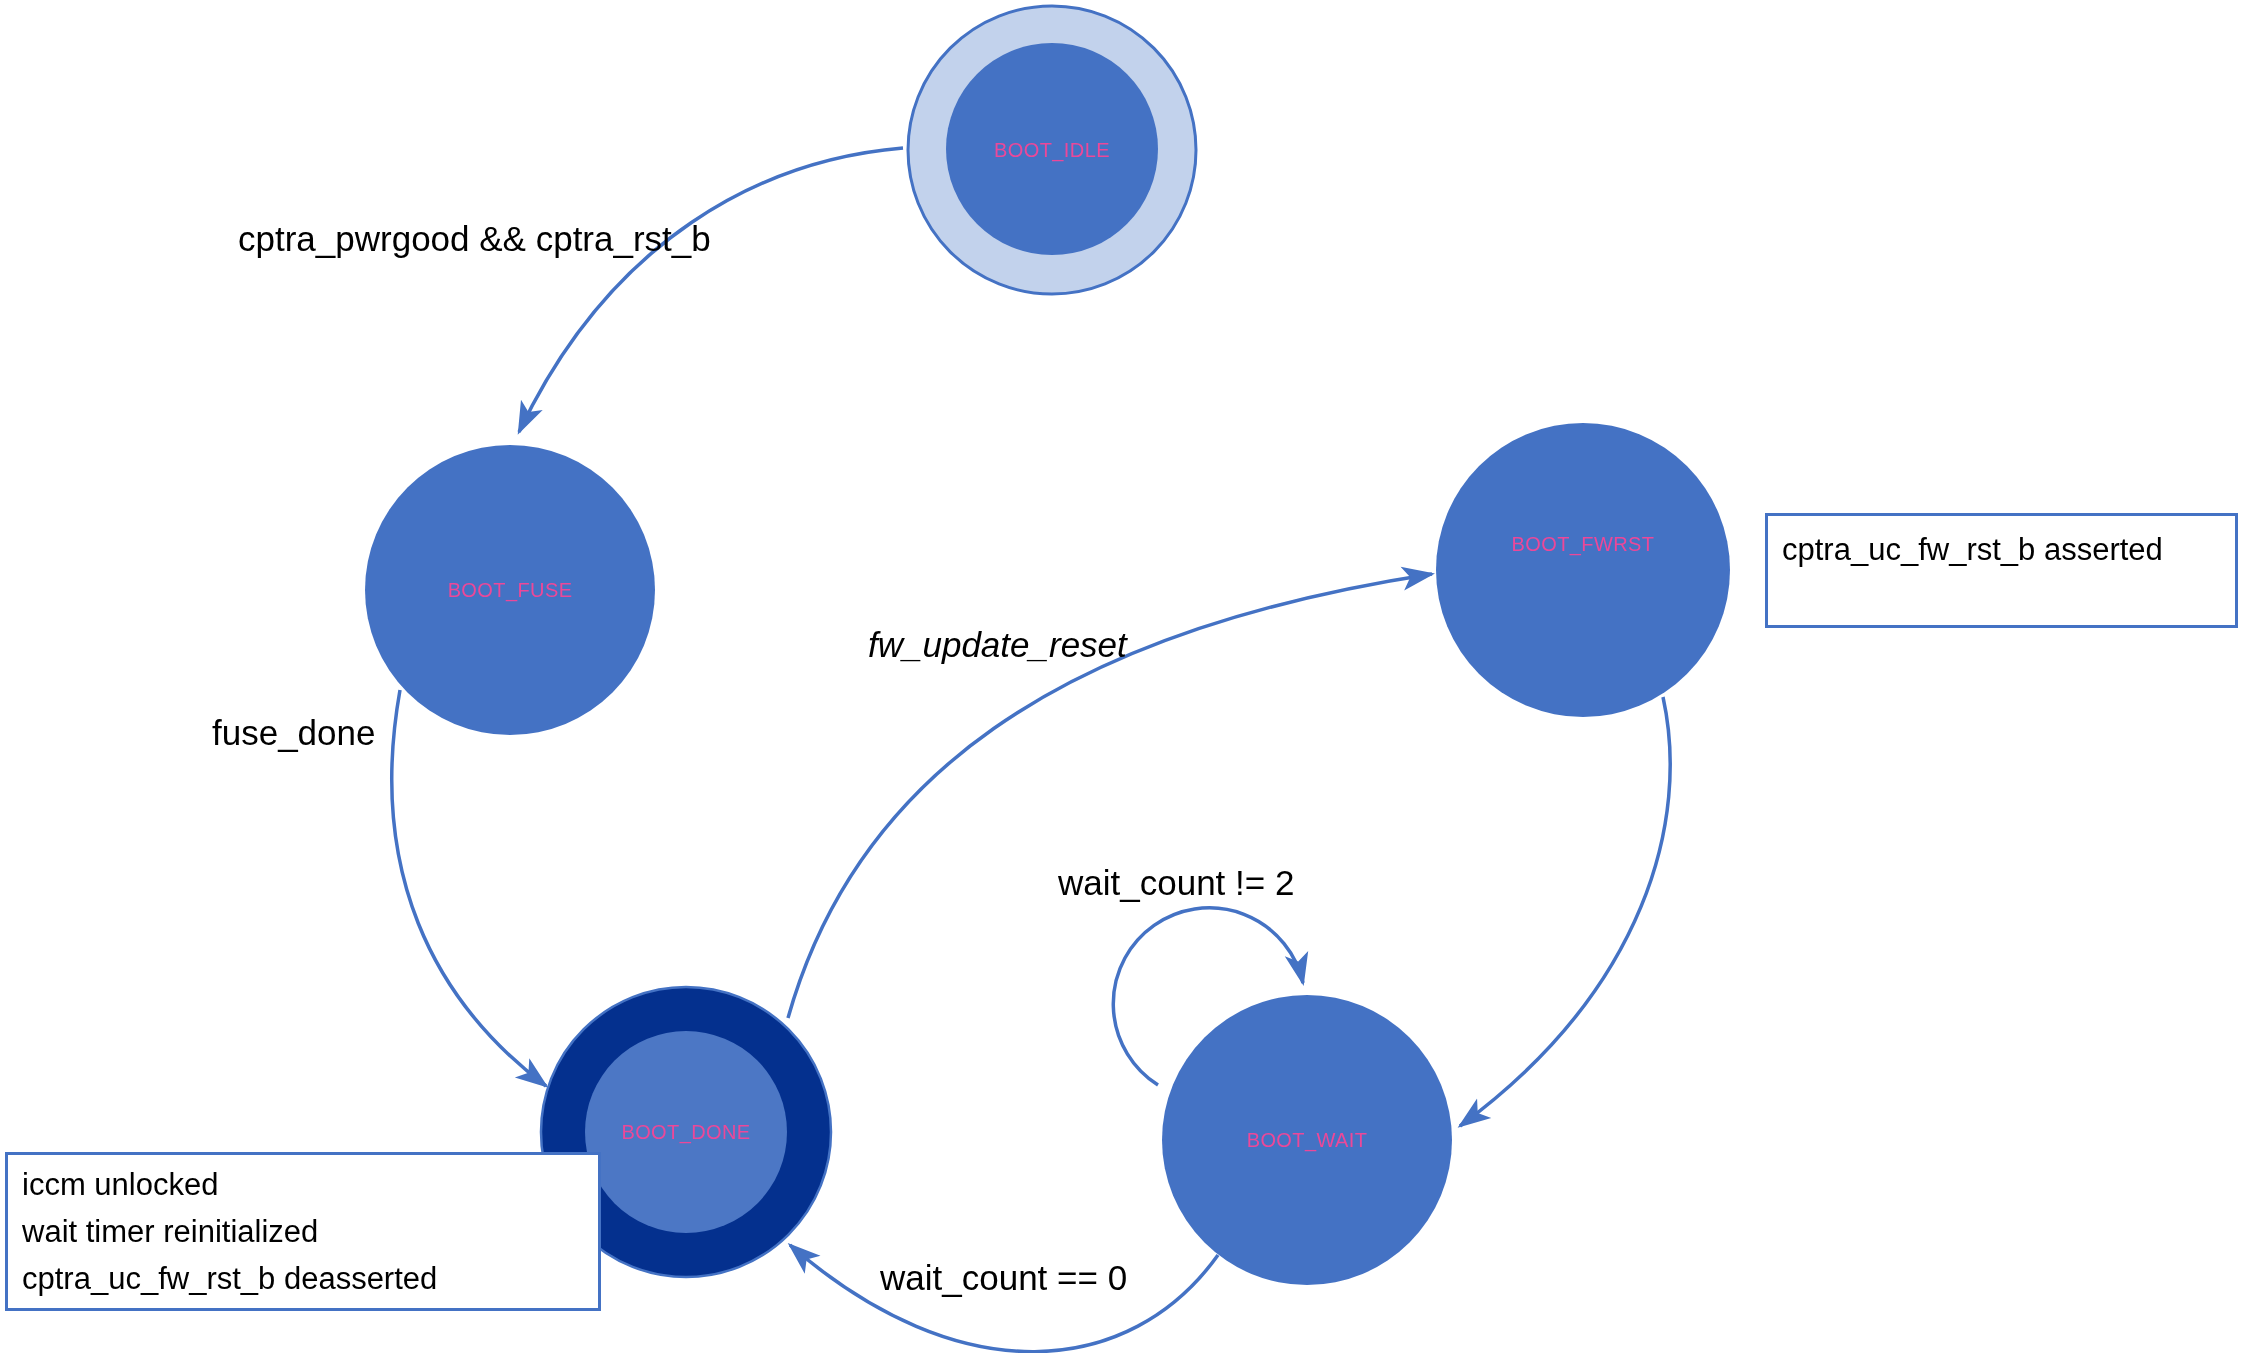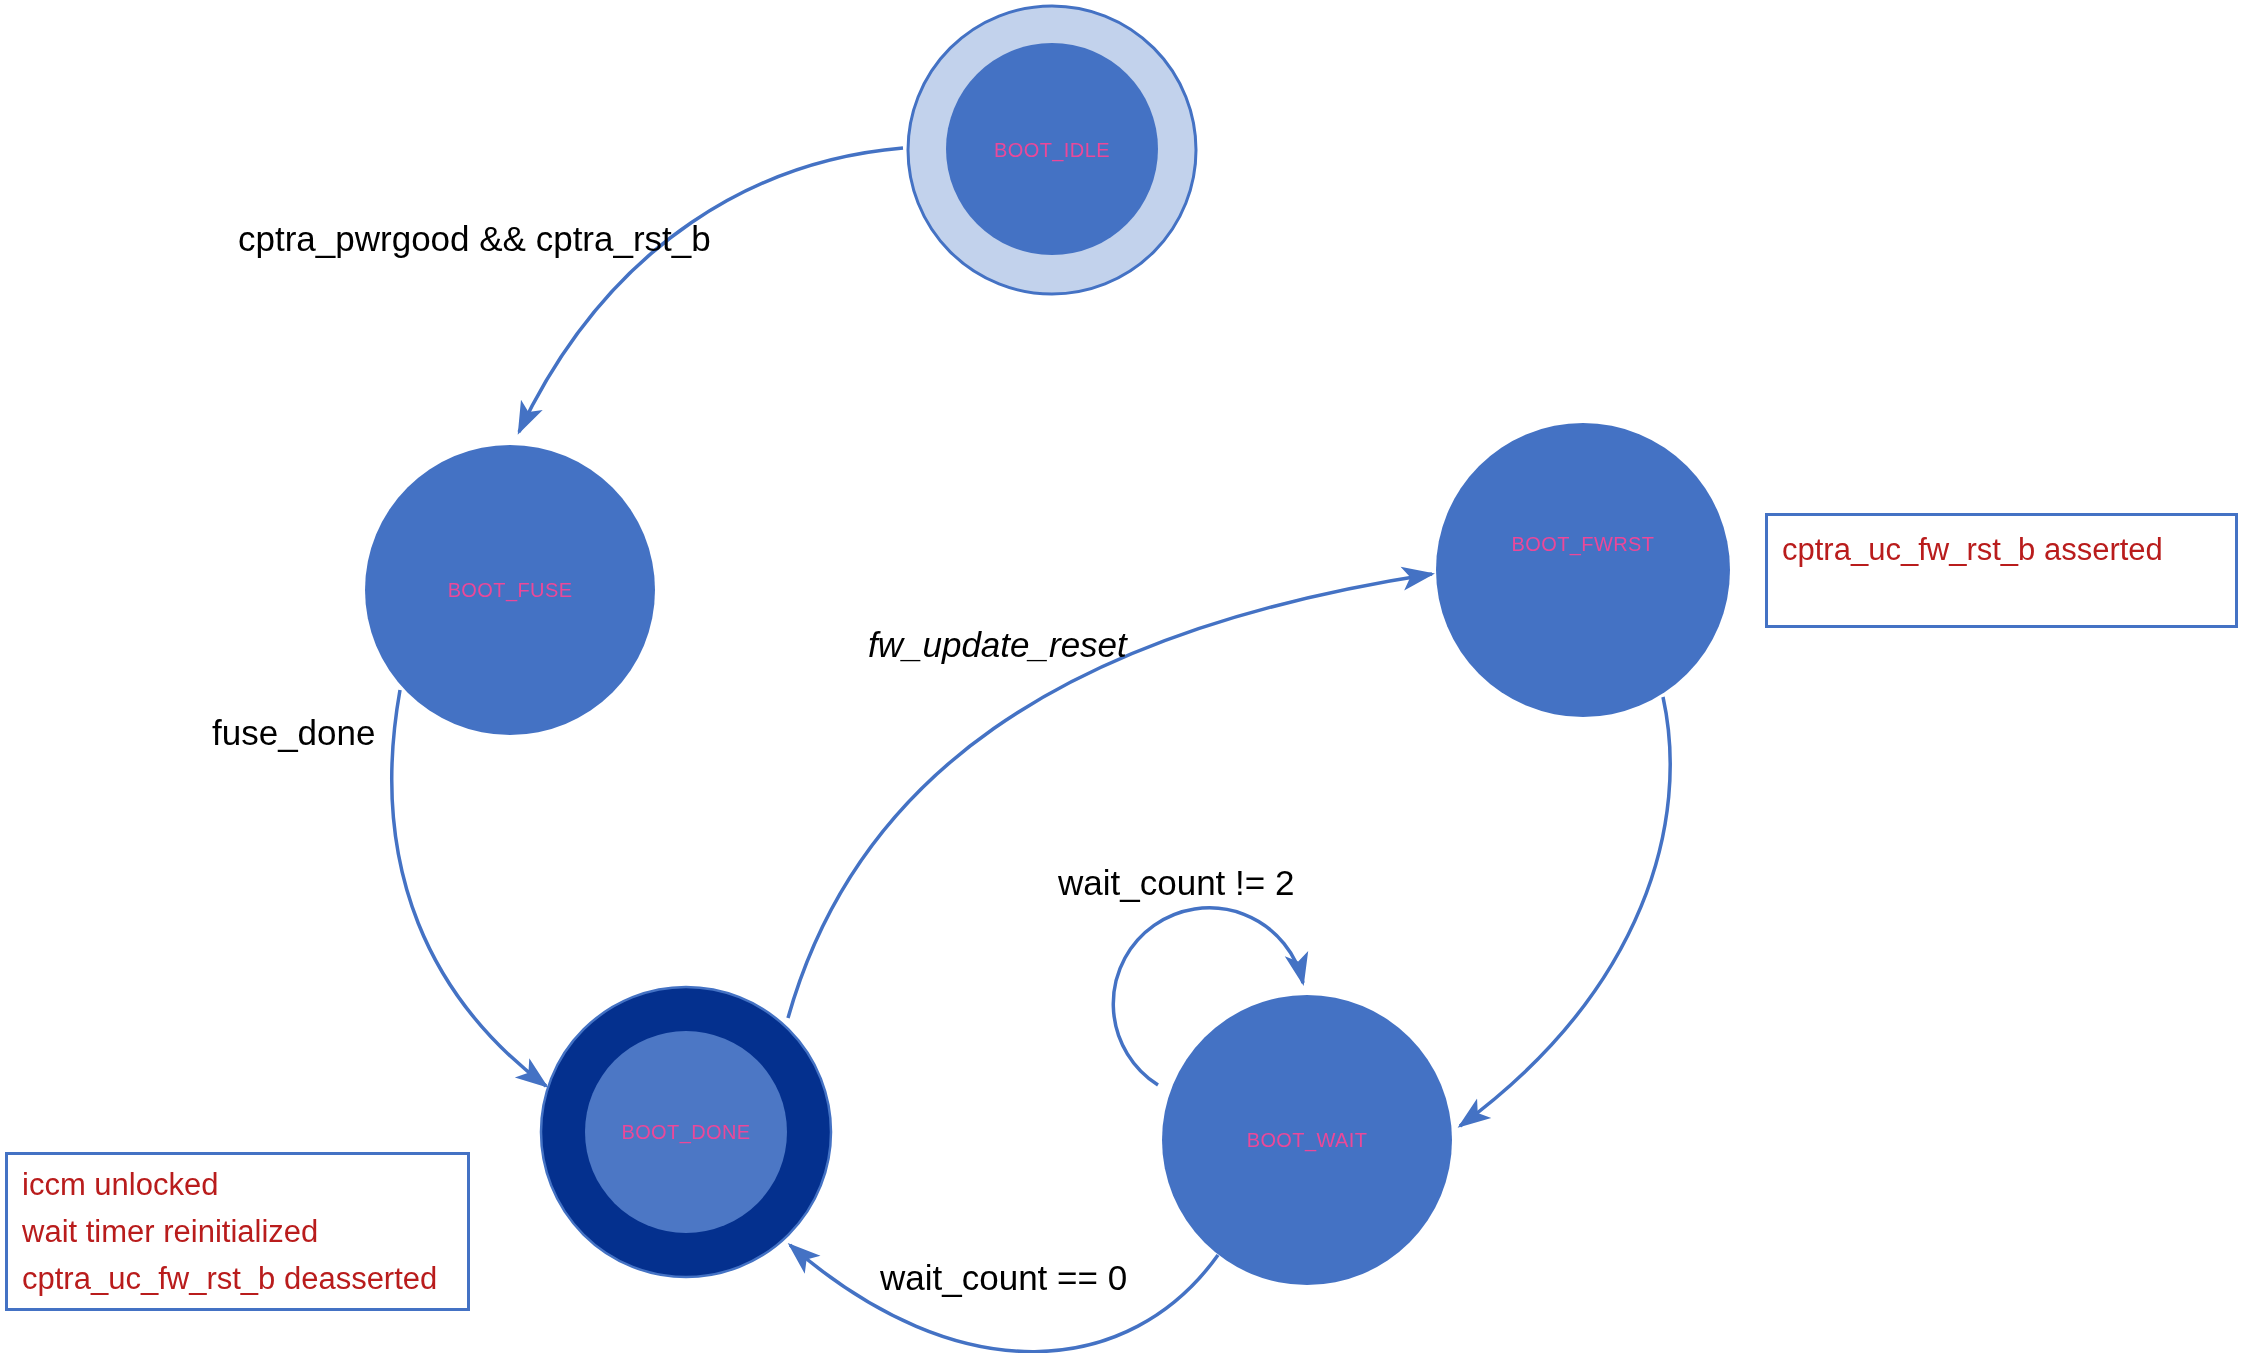--- a/index.html
+++ b/index.html
@@ -17,21 +17,21 @@
   .no-stroke{stroke:none;}
   .state-label{
     position:absolute;transform:translate(-50%,-50%);
     color:#ec4899;font-size:20px;letter-spacing:.4px;white-space:nowrap;
   }
   .edge-label{
     position:absolute;color:#000000;font-size:35px;white-space:nowrap;
   }
   .note{
     position:absolute;border:3px solid #4472C4;background:#ffffff;
-    color:#b91c1c;font-size:31px;box-sizing:border-box;
+    color:#000000;font-size:31px;box-sizing:border-box;
   }
   .note-right{line-height:45px;padding:11px 14px;}
   .note-left{line-height:47px;padding:6px 14px;}
   .note-line{white-space:nowrap;}
 </style>
 </head>
 <body>
 
 <div class="diagram">
 
@@ -76,19 +76,19 @@
   <div class="edge-label" style="left:238px;top:219px;">cptra_pwrgood &amp;&amp; cptra_rst_b</div>
   <div class="edge-label" style="left:212px;top:713px;">fuse_done</div>
   <div class="edge-label" style="left:868px;top:625px;font-style:italic;">fw_update_reset</div>
   <div class="edge-label" style="left:1058px;top:863px;">wait_count != 2</div>
   <div class="edge-label" style="left:880px;top:1258px;">wait_count == 0</div>
 
   <div class="note note-right" style="left:1765px;top:513px;width:473px;min-height:115px;">
     <div class="note-line">cptra_uc_fw_rst_b asserted</div>
   </div>
 
-  <div class="note note-left" style="left:5px;top:1152px;width:465px;min-height:154px;">
+  <div class="note note-left" style="left:5px;top:1152px;width:596px;min-height:154px;">
     <div class="note-line">iccm unlocked</div>
     <div class="note-line">wait timer reinitialized</div>
     <div class="note-line">cptra_uc_fw_rst_b deasserted</div>
   </div>
 
 </div>
 
 </body></html>

